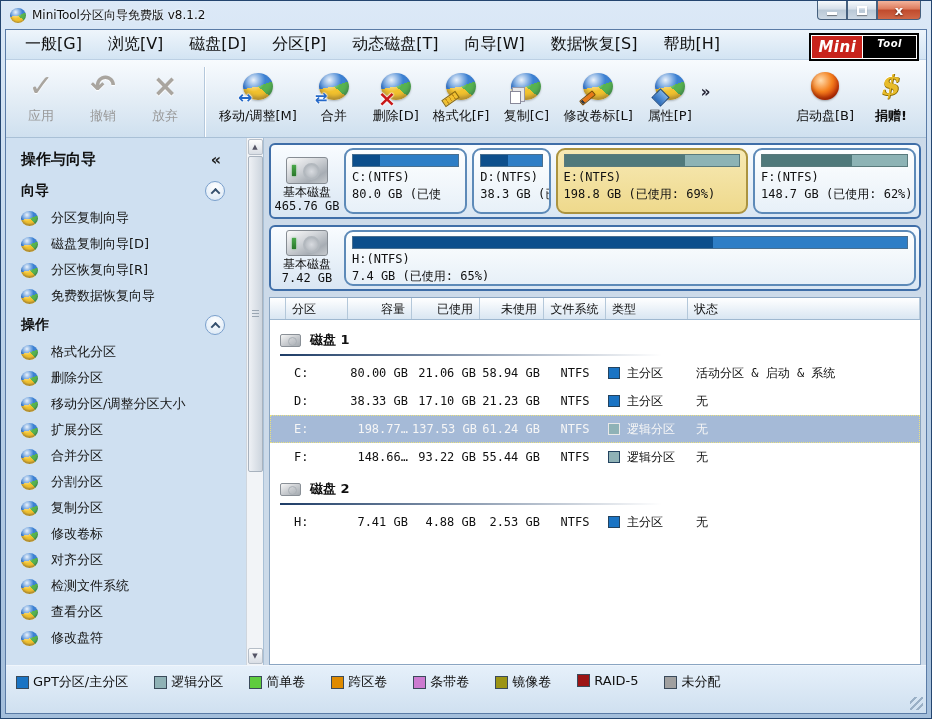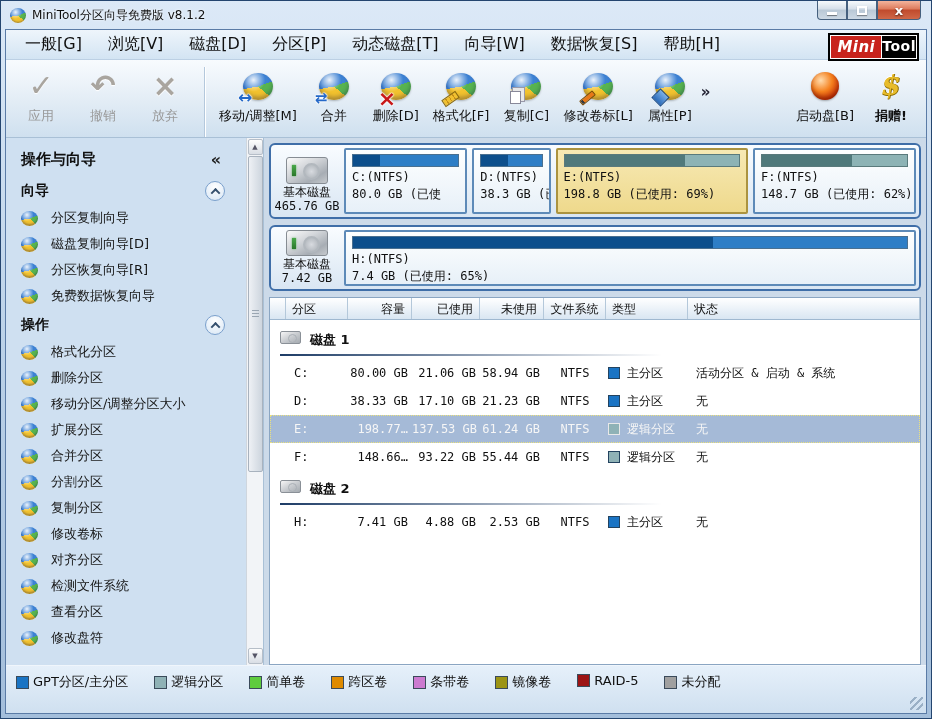--- a/index.html
+++ b/index.html
@@ -32,22 +32,22 @@
   .client{ position:absolute; left:4px; right:4px; top:28px; bottom:4px;
     border:1px solid #5a7ba6; background:#cfe0f1; display:flex; flex-direction:column; }
 
   
   .menubar{ height:30px; background:linear-gradient(#eef5fb,#d3e4f3); border-bottom:1px solid #bcd0e4;
     display:flex; align-items:center; padding:0 6px; position:relative; flex:0 0 auto; }
   .menu-item{ padding:5px 13px; font-size:16px; color:#101010; cursor:default; white-space:nowrap; }
   .brand-logo{ position:absolute; right:7px; top:3px; display:flex; border:2px solid #000; background:#000; }
   .brand-mini{ background:#c8231c; color:#fff; font-style:italic; font-weight:bold; font-size:15px;
     padding:2px 6px; border:1px solid #fff; letter-spacing:.5px; }
-  .brand-tool{ background:#000; color:#fff; font-weight:bold; font-size:14px;
-    padding:2px 0; border:1px solid #fff; border-left:none; letter-spacing:.5px; }
+  .brand-tool{ background:#000; color:#fff; font-style:italic; font-weight:bold; font-size:10px;
+    padding:2px 14px; border:1px solid #fff; border-left:none; letter-spacing:.5px; }
 
   
   .toolbar{ height:78px; flex:0 0 auto; display:flex; align-items:flex-start; padding:7px 4px 0 4px;
     background:linear-gradient(#f8fbfe,#e2ecf5 55%,#cfe0ef); border-bottom:1px solid #a9c0d6; }
   .tb-item{ min-width:62px; padding:0 6px; display:flex; flex-direction:column; align-items:center; gap:2px;
     font-size:13px; color:#101010; white-space:nowrap; }
   .tb-item.disabled{ color:#9a9a9a; }
   .tb-icon{ height:38px; width:44px; display:flex; align-items:center; justify-content:center; position:relative; }
   .tb-sep{ width:1px; align-self:stretch; background:#b4c8dc; box-shadow:1px 0 0 #fff; margin:0 8px; }
   .tb-spacer{ flex:1; }
@@ -114,40 +114,40 @@
   .disk-cell{ width:66px; flex:0 0 auto; display:flex; flex-direction:column; align-items:center; justify-content:flex-end;
     font-size:12px; line-height:14px; color:#101010; text-align:center; padding-bottom:1px;
     font-family:"DejaVu Sans Mono","Liberation Mono",monospace; }
   .hdd{ width:42px; height:27px; border-radius:3px; border:1px solid #868c93; position:relative; margin-bottom:1px;
     background:linear-gradient(150deg,#fbfbfb,#d3d6da 40%,#a7adb4 75%,#c5c9cd); }
   .hdd::after{ content:""; position:absolute; right:7px; top:5px; width:13px; height:13px; border-radius:50%;
     border:2px solid #b2b8be; background:radial-gradient(circle,#d8dbe0,#aab0b6); }
   .hdd::before{ content:""; position:absolute; left:5px; top:7px; width:4px; height:11px;
     background:linear-gradient(#4aa84a,#2a782a); box-shadow:0 0 2px #4a4; }
   .parts{ flex:1; display:flex; gap:5px; overflow:hidden; }
-  .part-box{ border:2px solid #5d8ab8; border-radius:2px; background:linear-gradient(#feffff,#e7f0f8);
+  .part-box{ border:2px solid #5d8ab8; border-radius:9px; background:linear-gradient(#feffff,#e7f0f8);
     padding:4px 6px 2px 6px; overflow:hidden; white-space:nowrap; font-size:12px; line-height:17px; color:#101010;
     font-family:"DejaVu Sans Mono","Liberation Mono",monospace; }
   .part-box.selected{ border-color:#ab9340; background:linear-gradient(#f7e9b4,#eed98c); }
   .bar{ height:13px; border:1px solid #4a7090; position:relative; margin-bottom:2px; }
   .part-box.primary .bar{ background:#2e7ec6; }
   .part-box.primary .bar .fill{ background:#0d4f8c; }
   .part-box.logical .bar{ background:#8db3b5; border-color:#5a7a7c; }
   .part-box.logical .bar .fill{ background:#50797b; }
   .fill{ position:absolute; left:0; top:0; bottom:0; }
 
   
   .table-wrap{ flex:1; background:#fff; border:1px solid #8aa5c2; display:flex; flex-direction:column; overflow:hidden;
     font-family:"DejaVu Sans Mono","Liberation Mono",monospace; }
   .t-head{ display:grid; grid-template-columns:16px 62px 64px 68px 64px 62px 82px 1fr; height:22px; flex:0 0 auto;
     background:linear-gradient(#ffffff,#d9e6f2); border-bottom:1px solid #9fb8d0; font-size:12px; color:#101010; }
   .hc{ border-right:1px solid #b4c8da; padding:3px 6px; overflow:hidden; white-space:nowrap; }
   .hc.right{ text-align:right; } .hc.center{ text-align:center; }
   .t-body{ flex:1; overflow:hidden; font-size:12px; color:#101010; padding-top:2px; }
-  .t-group{ display:flex; align-items:flex-start; gap:9px; padding:9px 0 3px 10px; font-weight:bold; font-size:13px;
+  .t-group{ display:flex; align-items:center; gap:9px; padding:9px 0 3px 10px; font-weight:bold; font-size:13px;
     font-family:"DejaVu Sans","Liberation Sans",sans-serif; }
   .hdd-sm{ width:21px; height:13px; border-radius:2px; border:1px solid #8a9097; position:relative;
     background:linear-gradient(150deg,#f6f6f6,#c9ccd0 50%,#a4aab0); }
   .hdd-sm::after{ content:""; position:absolute; right:3px; top:2px; width:7px; height:7px; border-radius:50%; border:1px solid #aab0b6; }
   .t-group-line{ height:2px; width:382px; margin:2px 0 3px 10px;
     background:linear-gradient(90deg,#1d3c66,rgba(29,60,102,0)); }
   .t-row{ display:grid; grid-template-columns:16px 62px 64px 68px 64px 62px 82px 1fr; height:28px; align-items:center; }
   .cell{ overflow:hidden; white-space:nowrap; }
   .c-part{ padding-left:8px; }
   .num{ text-align:right; padding-right:4px; }

